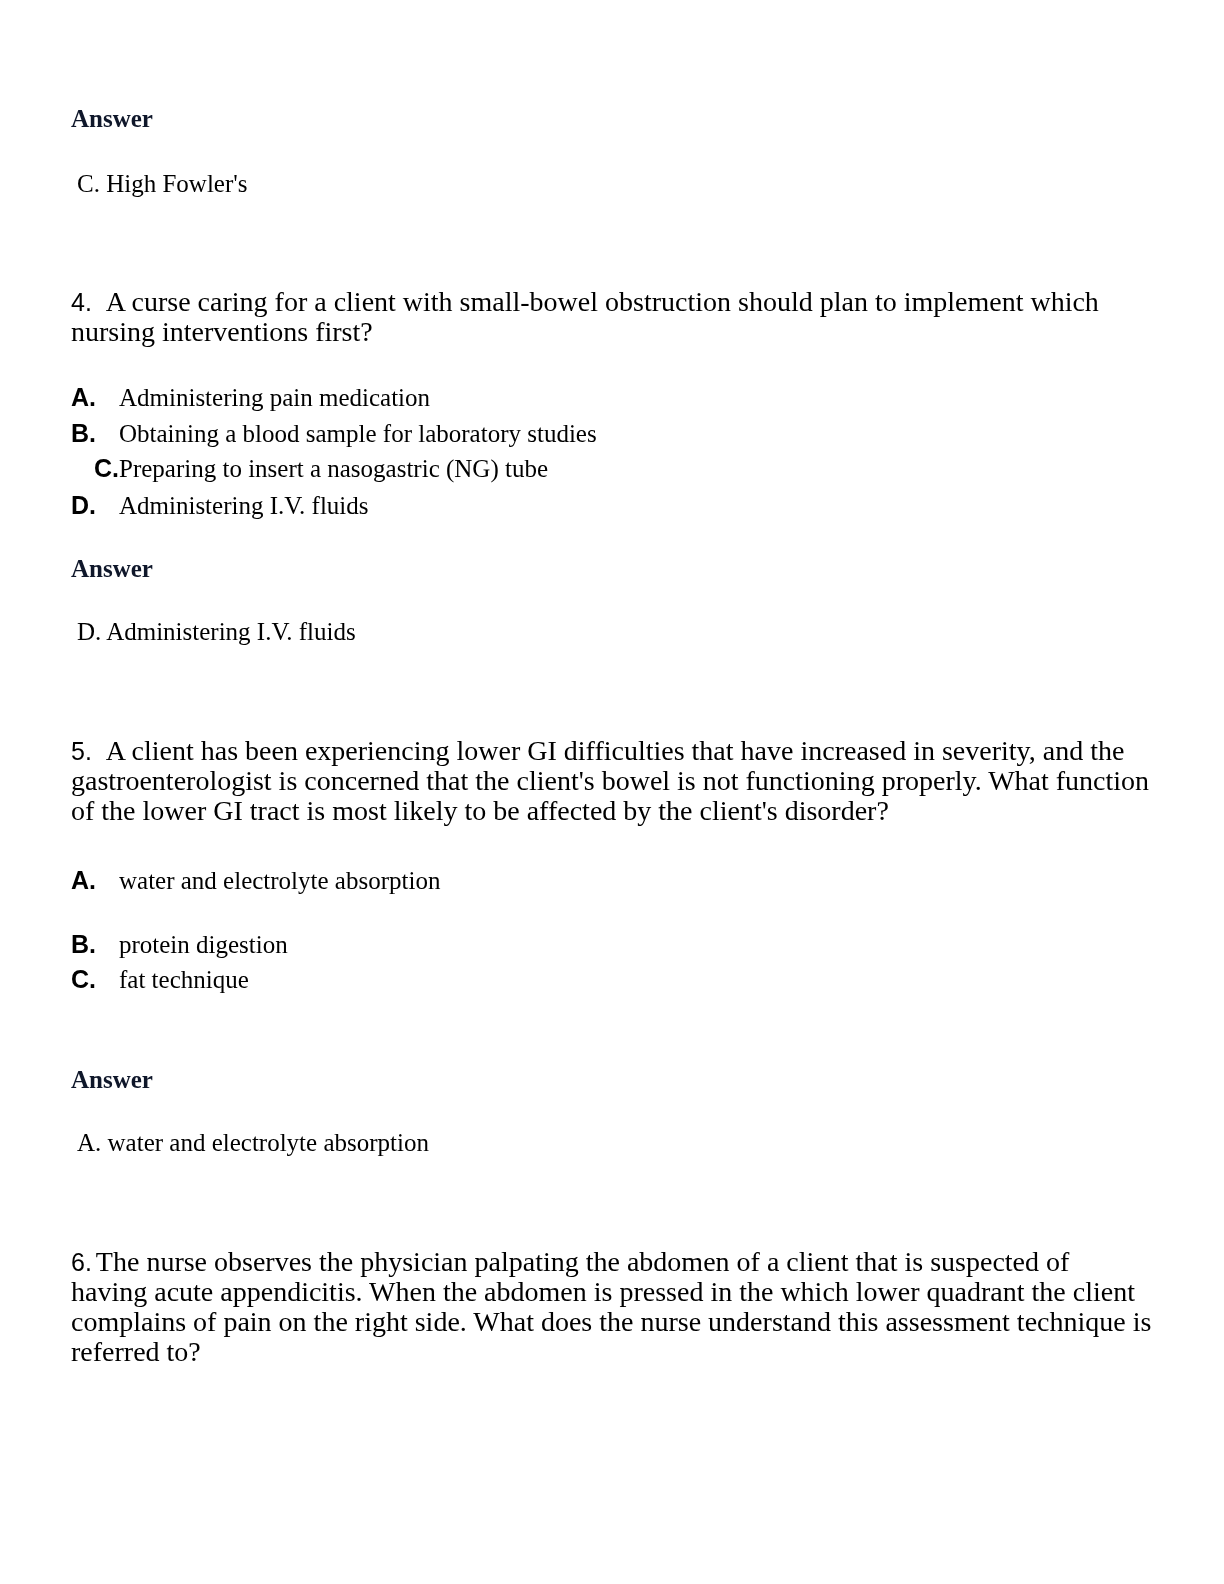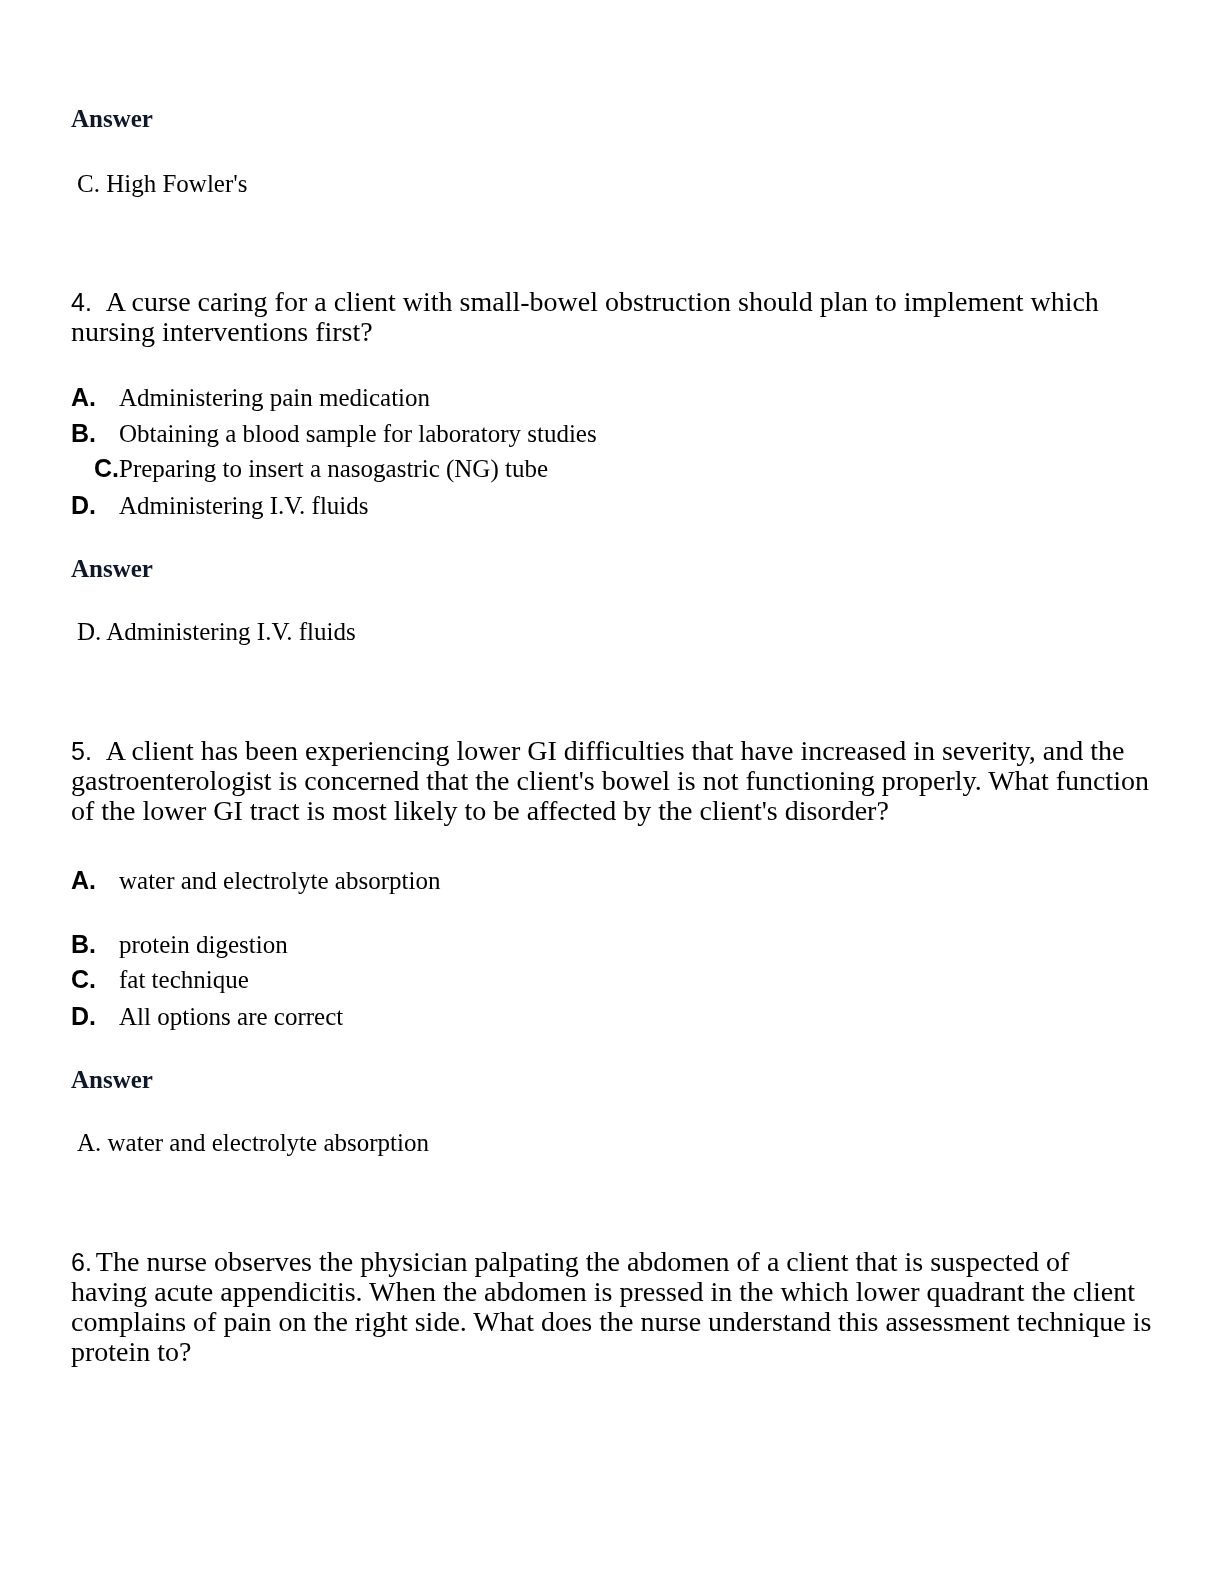--- a/index.html
+++ b/index.html
@@ -57,30 +57,27 @@
 
   <div class="abs" style="left:71px; top:866px;">
     <span class="opt-letter">A.</span><span class="opt-text">water and electrolyte absorption</span>
   </div>
   <div class="abs" style="left:71px; top:930px;">
     <span class="opt-letter">B.</span><span class="opt-text">protein digestion</span>
   </div>
   <div class="abs" style="left:71px; top:965px;">
     <span class="opt-letter">C.</span><span class="opt-text">fat technique</span>
   </div>
-  <div class="abs" style="left:71px; top:1002px;">
-    <span class="opt-letter">D.</span><span class="opt-text">All options are correct</span>
-  </div>
 
   <div class="abs answer-label" style="left:71px; top:1066px;">Answer</div>
   <div class="abs answer-text" style="left:77px; top:1129px;">A. water and electrolyte absorption</div>
 
   <div class="abs" style="left:71px; top:1247px;">
     <span class="qline">
       <span class="qnum">6.</span>
       <span class="qtext" style="margin-left:0;">The nurse observes the physician palpating the abdomen of a client that is suspected of</span>
     </span>
     <span class="qline qtext">having acute appendicitis. When the abdomen is pressed in the which lower quadrant the client</span>
     <span class="qline qtext">complains of pain on the right side. What does the nurse understand this assessment technique is</span>
-    <span class="qline qtext">protein to?</span>
+    <span class="qline qtext">referred to?</span>
   </div>
 
 </div>
 
 </body></html>

